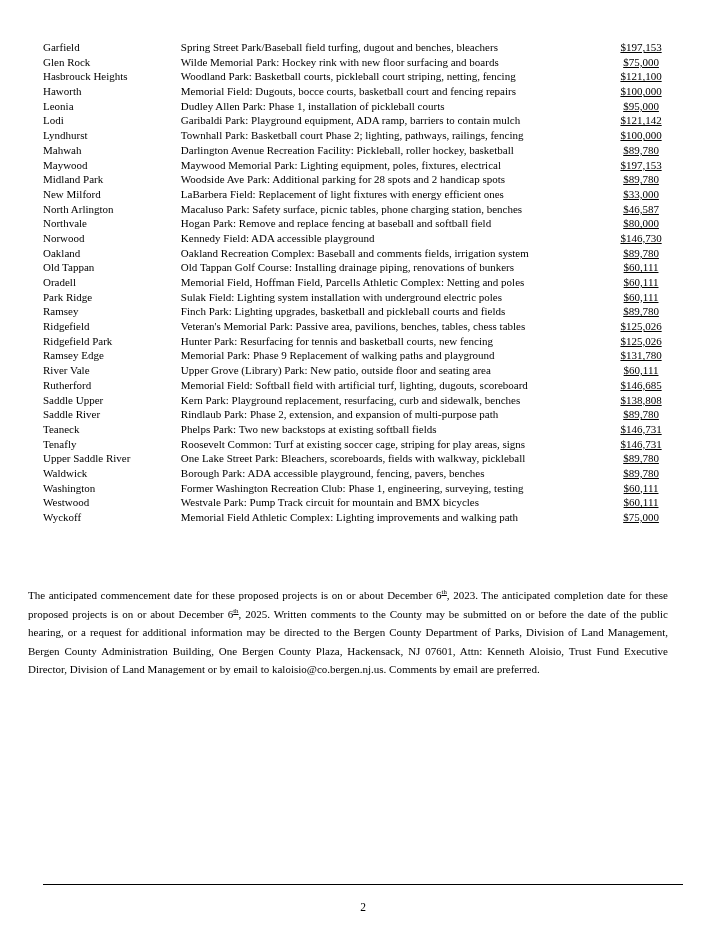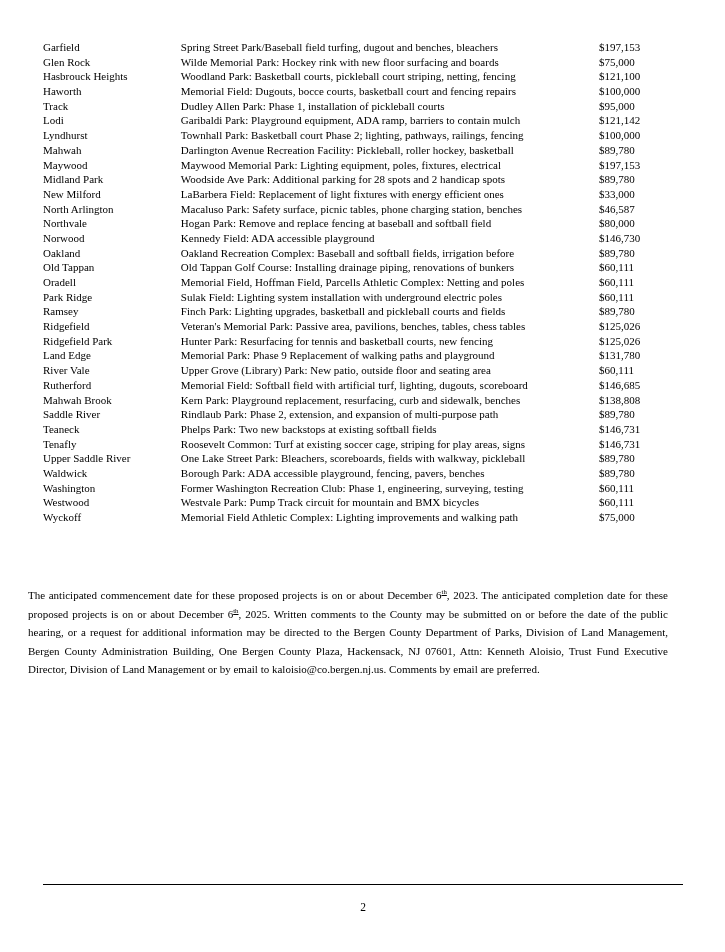--- a/index.html
+++ b/index.html
@@ -41,22 +41,23 @@
     white-space: nowrap;
   }
   .col-town {
     width: 135px;
     padding-right: 4px !important;
   }
   .col-desc {
     width: 420px;
   }
   .col-amount {
-    text-align: left;
+    text-align: center;
     width: 85px;
+    text-decoration: underline;
   }
 
   
   #notice-paragraph {
     position: absolute;
     left: 28px;
     top: 575px;
     width: 640px;
     font-size: 11px;
     line-height: 18.6px;
@@ -111,21 +112,21 @@
           <td class="col-town">Hasbrouck Heights</td>
           <td class="col-desc">Woodland Park: Basketball courts, pickleball court striping, netting, fencing</td>
           <td class="col-amount">$121,100</td>
         </tr>
         <tr>
           <td class="col-town">Haworth</td>
           <td class="col-desc">Memorial Field: Dugouts, bocce courts, basketball court and fencing repairs</td>
           <td class="col-amount">$100,000</td>
         </tr>
         <tr>
-          <td class="col-town">Track</td>
+          <td class="col-town">Leonia</td>
           <td class="col-desc">Dudley Allen Park: Phase 1, installation of pickleball courts</td>
           <td class="col-amount">$95,000</td>
         </tr>
         <tr>
           <td class="col-town">Lodi</td>
           <td class="col-desc">Garibaldi Park: Playground equipment, ADA ramp, barriers to contain mulch</td>
           <td class="col-amount">$121,142</td>
         </tr>
         <tr>
           <td class="col-town">Lyndhurst</td>
@@ -162,21 +163,21 @@
           <td class="col-desc">Hogan Park: Remove and replace fencing at baseball and softball field</td>
           <td class="col-amount">$80,000</td>
         </tr>
         <tr>
           <td class="col-town">Norwood</td>
           <td class="col-desc">Kennedy Field: ADA accessible playground</td>
           <td class="col-amount">$146,730</td>
         </tr>
         <tr>
           <td class="col-town">Oakland</td>
-          <td class="col-desc">Oakland Recreation Complex: Baseball and softball fields, irrigation before</td>
+          <td class="col-desc">Oakland Recreation Complex: Baseball and comments fields, irrigation system</td>
           <td class="col-amount">$89,780</td>
         </tr>
         <tr>
           <td class="col-town">Old Tappan</td>
           <td class="col-desc">Old Tappan Golf Course: Installing drainage piping, renovations of bunkers</td>
           <td class="col-amount">$60,111</td>
         </tr>
         <tr>
           <td class="col-town">Oradell</td>
           <td class="col-desc">Memorial Field, Hoffman Field, Parcells Athletic Complex: Netting and poles</td>
@@ -196,36 +197,36 @@
           <td class="col-town">Ridgefield</td>
           <td class="col-desc">Veteran's Memorial Park: Passive area, pavilions, benches, tables, chess tables</td>
           <td class="col-amount">$125,026</td>
         </tr>
         <tr>
           <td class="col-town">Ridgefield Park</td>
           <td class="col-desc">Hunter Park: Resurfacing for tennis and basketball courts, new fencing</td>
           <td class="col-amount">$125,026</td>
         </tr>
         <tr>
-          <td class="col-town">Land Edge</td>
+          <td class="col-town">Ramsey Edge</td>
           <td class="col-desc">Memorial Park: Phase 9 Replacement of walking paths and playground</td>
           <td class="col-amount">$131,780</td>
         </tr>
         <tr>
           <td class="col-town">River Vale</td>
           <td class="col-desc">Upper Grove (Library) Park: New patio, outside floor and seating area</td>
           <td class="col-amount">$60,111</td>
         </tr>
         <tr>
           <td class="col-town">Rutherford</td>
           <td class="col-desc">Memorial Field: Softball field with artificial turf, lighting, dugouts, scoreboard</td>
           <td class="col-amount">$146,685</td>
         </tr>
         <tr>
-          <td class="col-town">Mahwah Brook</td>
+          <td class="col-town">Saddle Upper</td>
           <td class="col-desc">Kern Park: Playground replacement, resurfacing, curb and sidewalk, benches</td>
           <td class="col-amount">$138,808</td>
         </tr>
         <tr>
           <td class="col-town">Saddle River</td>
           <td class="col-desc">Rindlaub Park: Phase 2, extension, and expansion of multi-purpose path</td>
           <td class="col-amount">$89,780</td>
         </tr>
         <tr>
           <td class="col-town">Teaneck</td>

